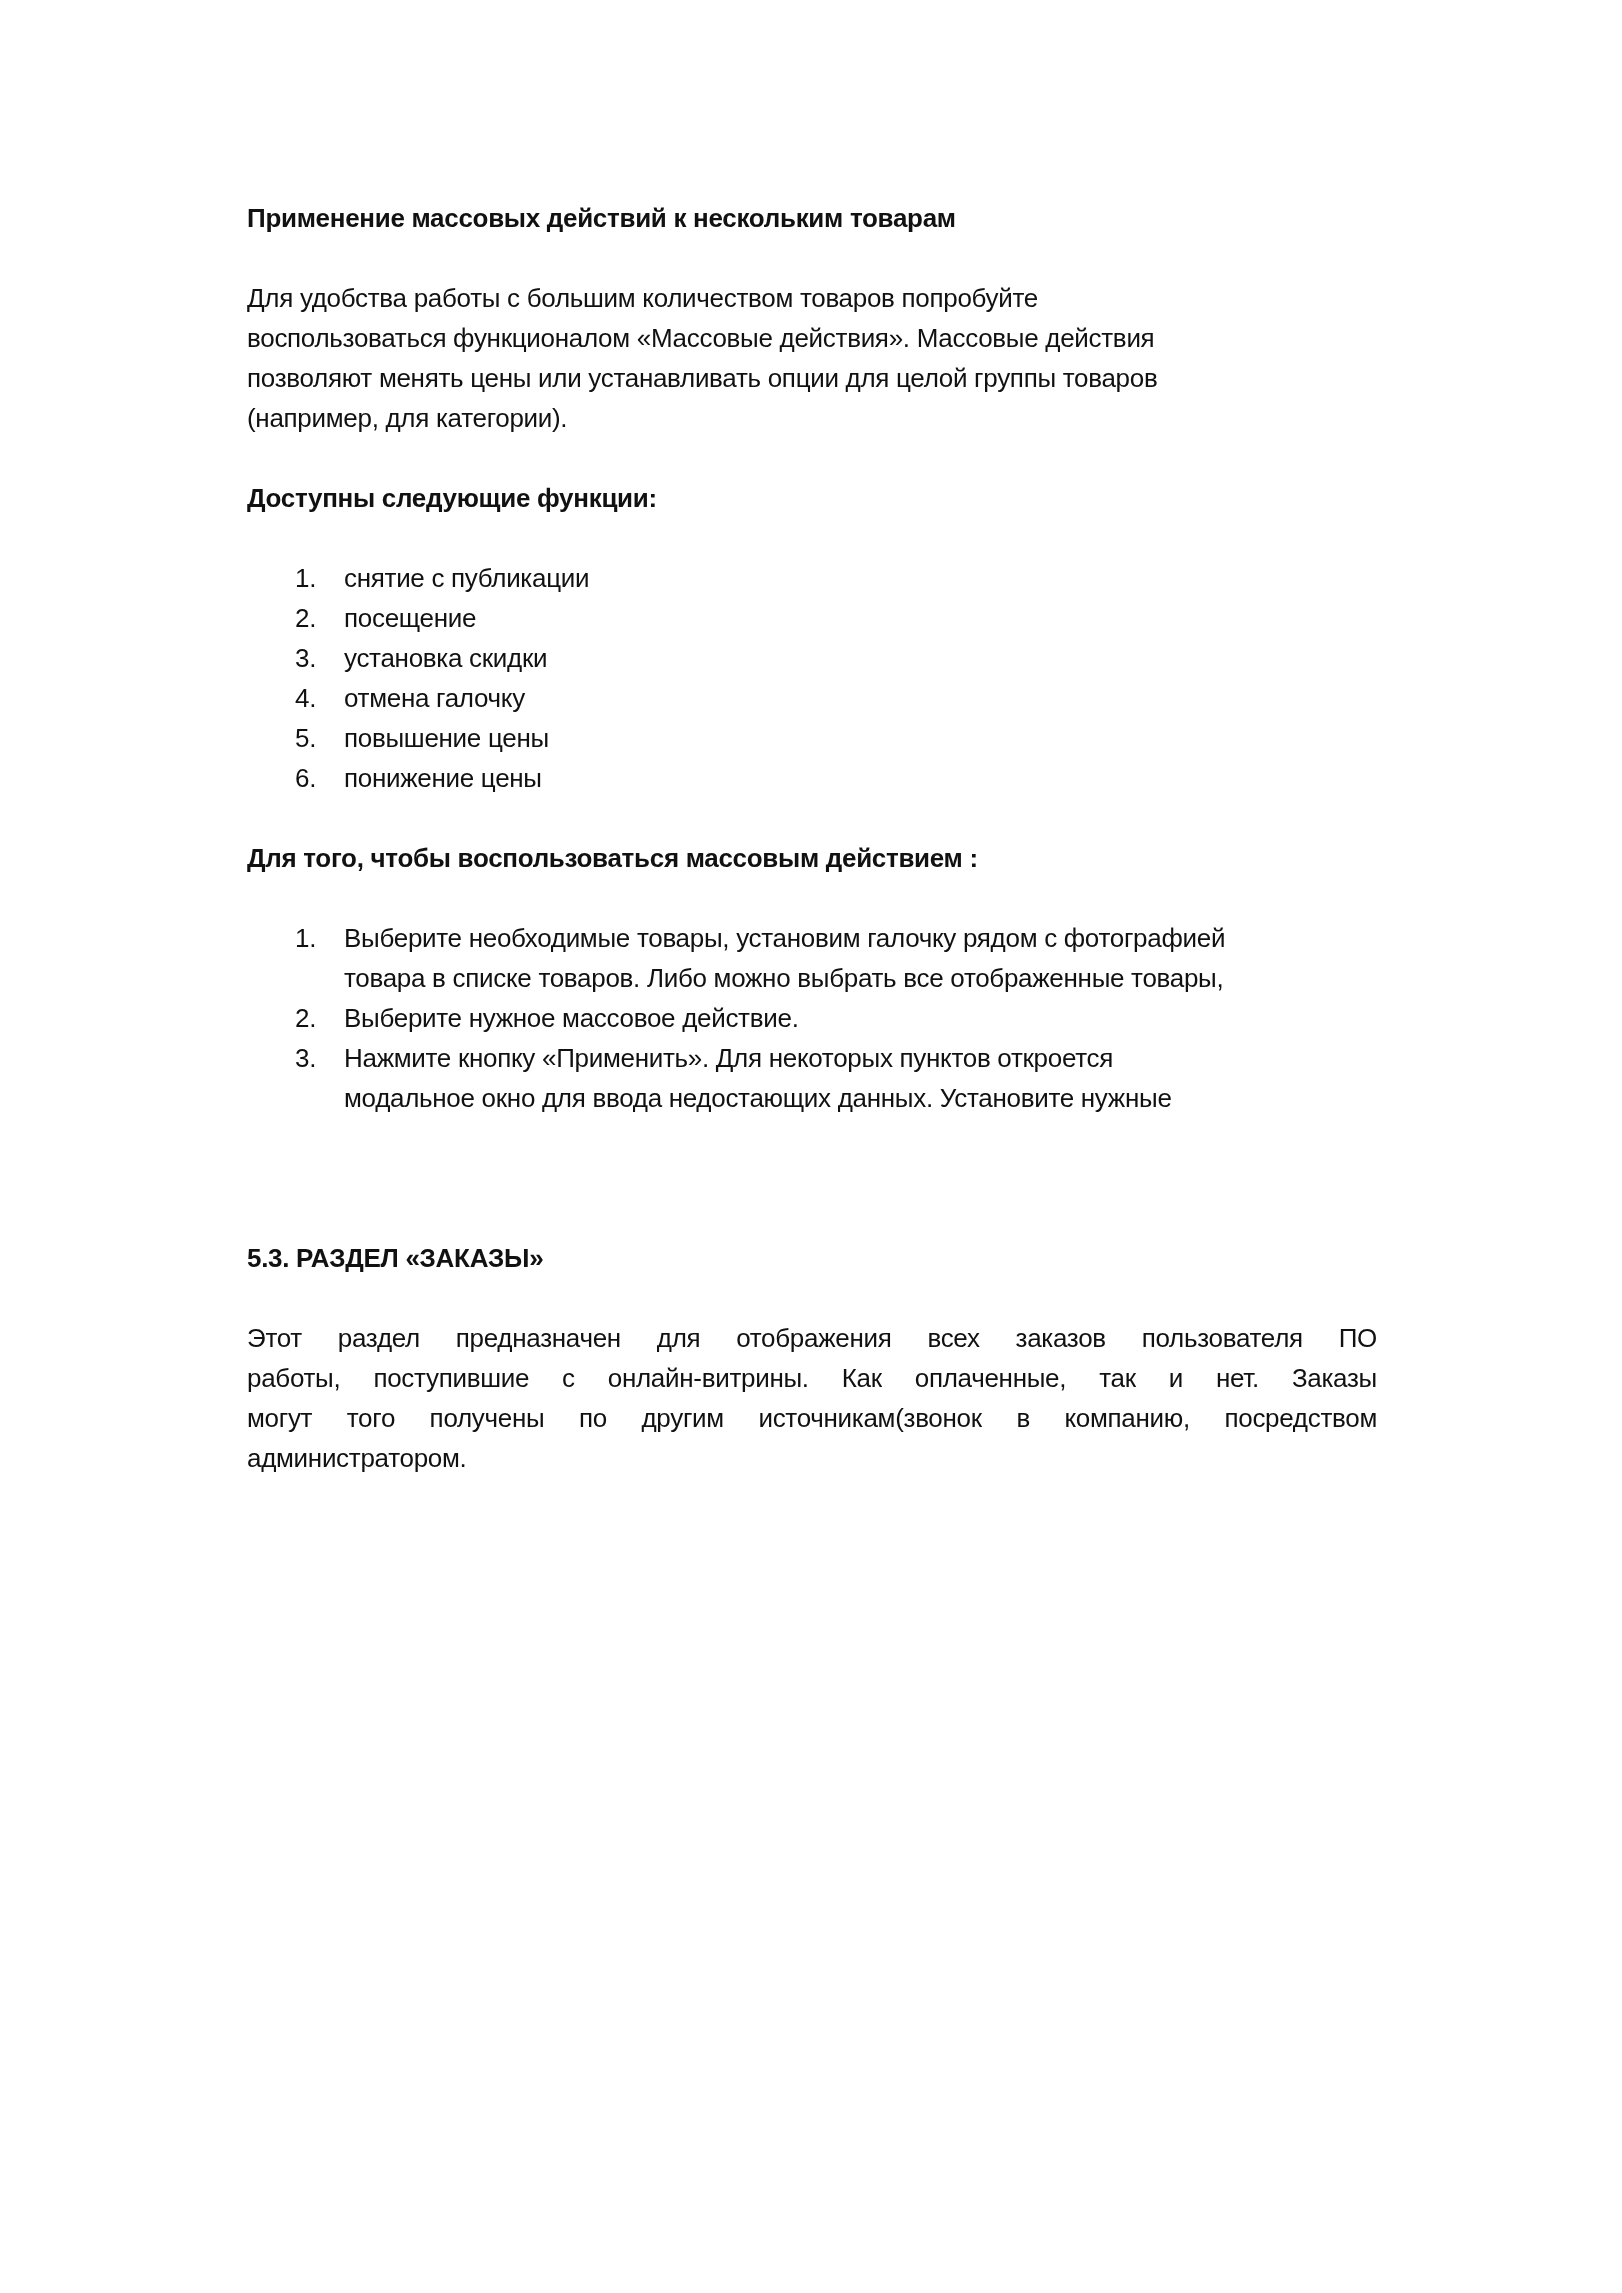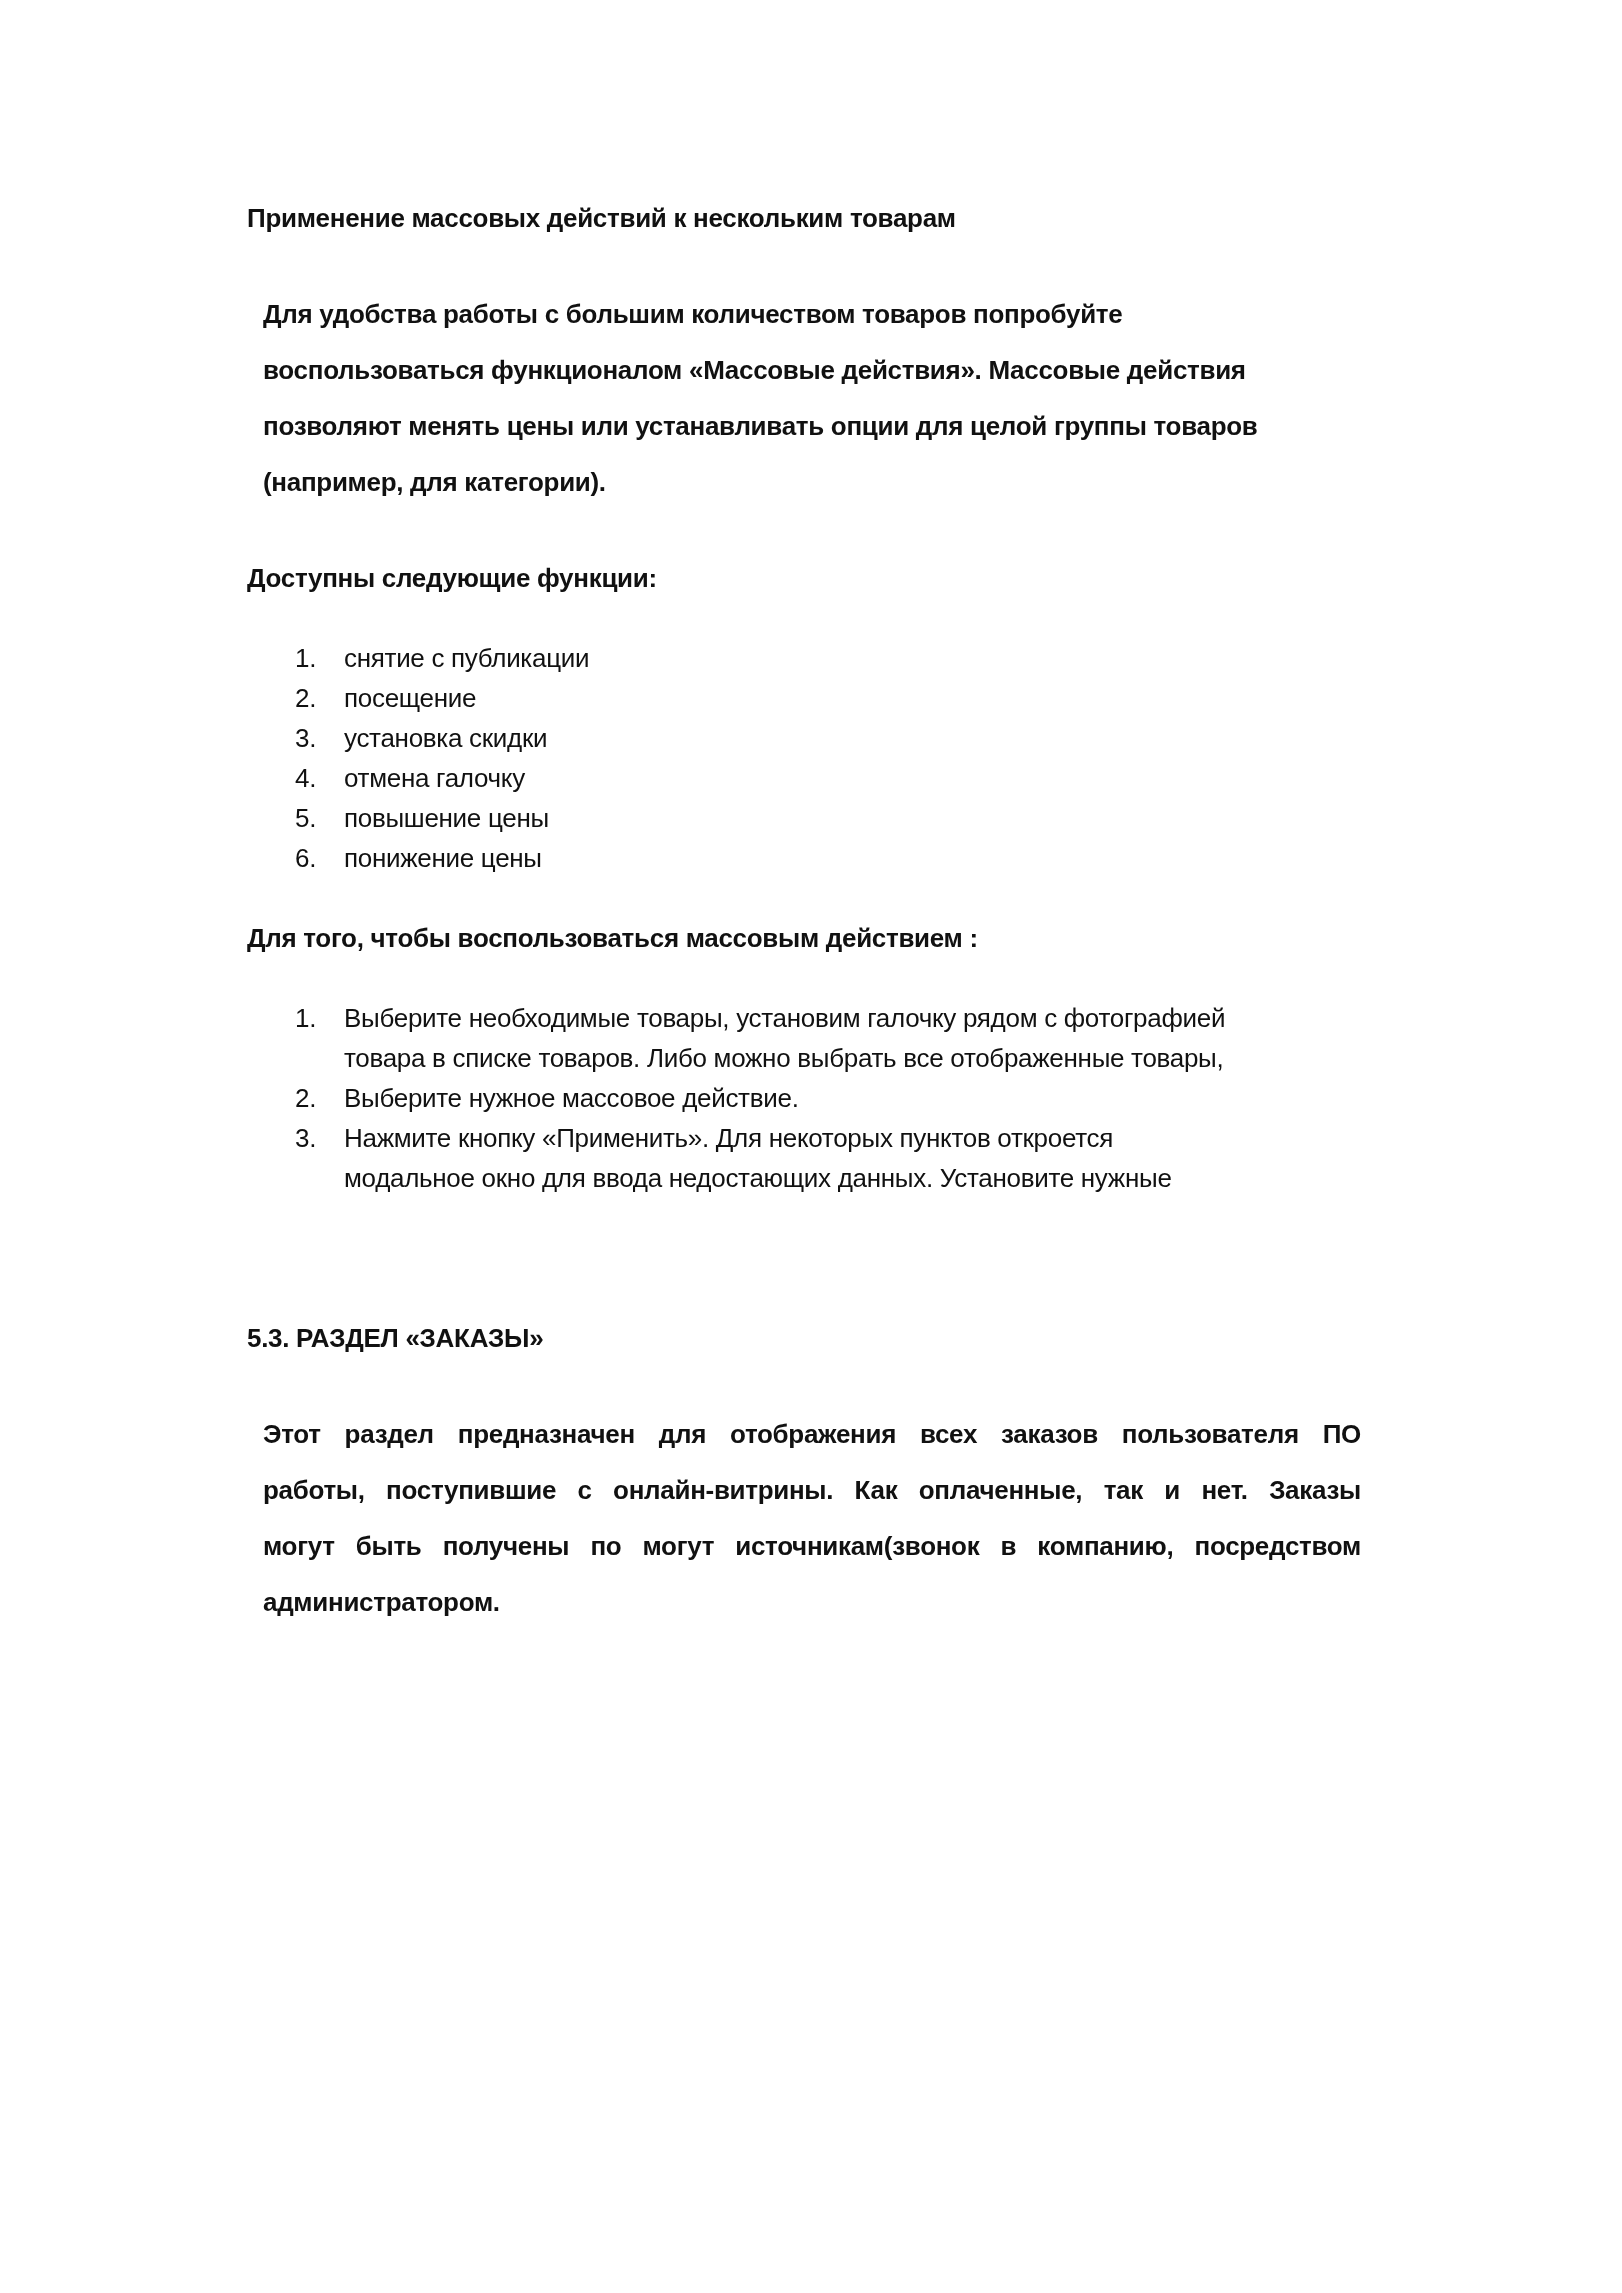--- a/index.html
+++ b/index.html
@@ -32,22 +32,21 @@
       line-height: 40px;
       letter-spacing: -0.3px;
     }
     .h {
       font-weight: bold;
       margin: 0;
       font-size: 26px;
       line-height: 40px;
     }
     p {
-      margin: 16px;
-      font-weight: bold;
+      margin: 0;
     }
     .gap1 { height: 40px; }
     .gap3 { height: 120px; }
     ol {
       margin: 0;
       padding: 0;
       list-style: none;
     }
     ol li {
       position: relative;
@@ -132,19 +131,19 @@
       </li>
     </ol>
     <div class="gap3"></div>
 
     <p class="h">5.3. РАЗДЕЛ «ЗАКАЗЫ»</p>
     <div class="gap1"></div>
 
     <div>
       <p class="justify" style="text-align-last: justify;">Этот раздел предназначен для отображения всех заказов пользователя ПО</p>
       <p class="justify" style="text-align-last: justify;">работы, поступившие с онлайн-витрины. Как оплаченные, так и нет. Заказы</p>
-      <p class="justify" style="text-align-last: justify;">могут быть получены по могут источникам(звонок в компанию, посредством</p>
+      <p class="justify" style="text-align-last: justify;">могут того получены по другим источникам(звонок в компанию, посредством</p>
       <p>администратором.</p>
     </div>
 
   </div>
 </div>
 
 
 </body></html>

